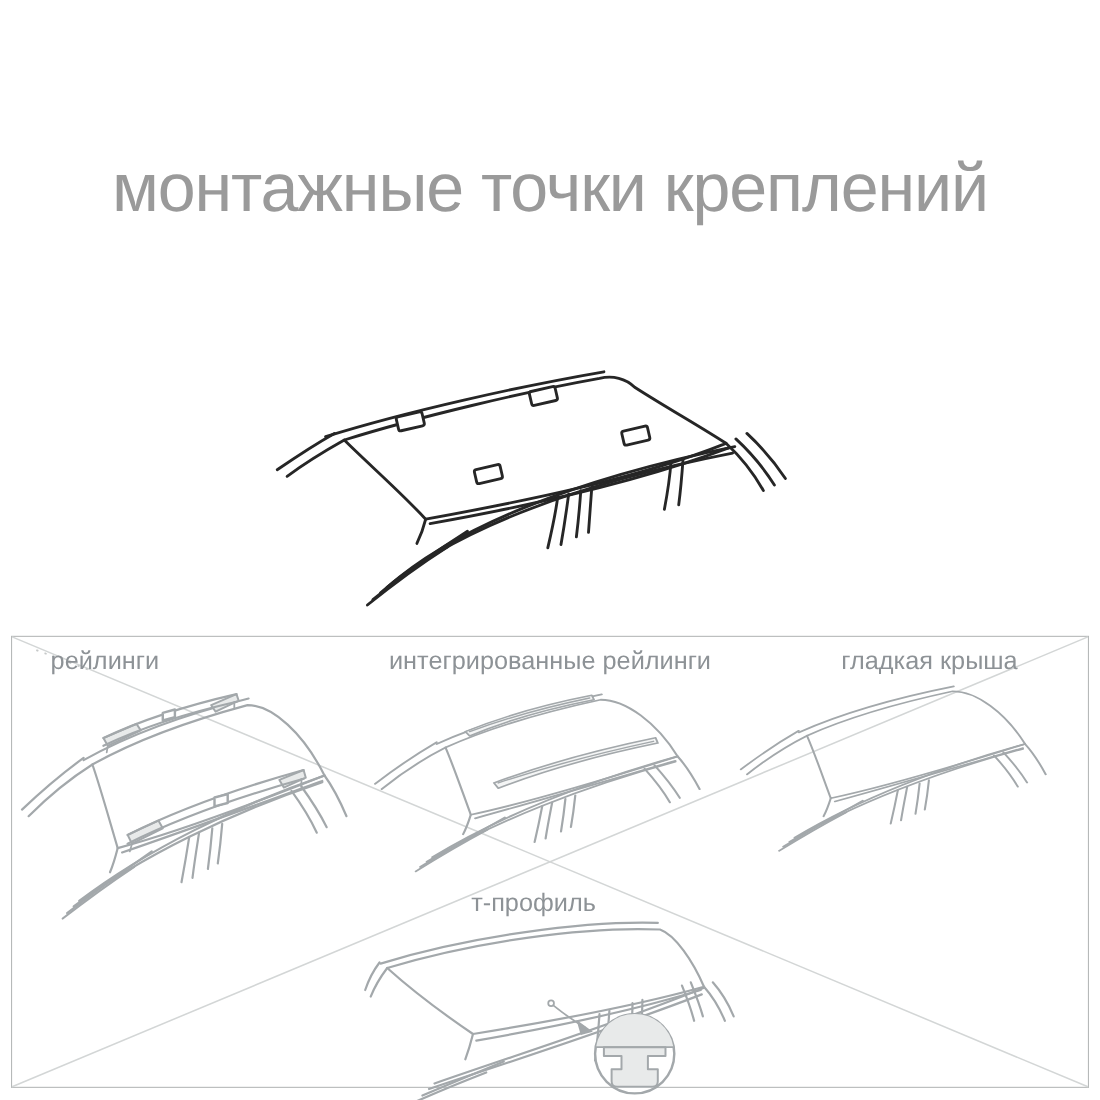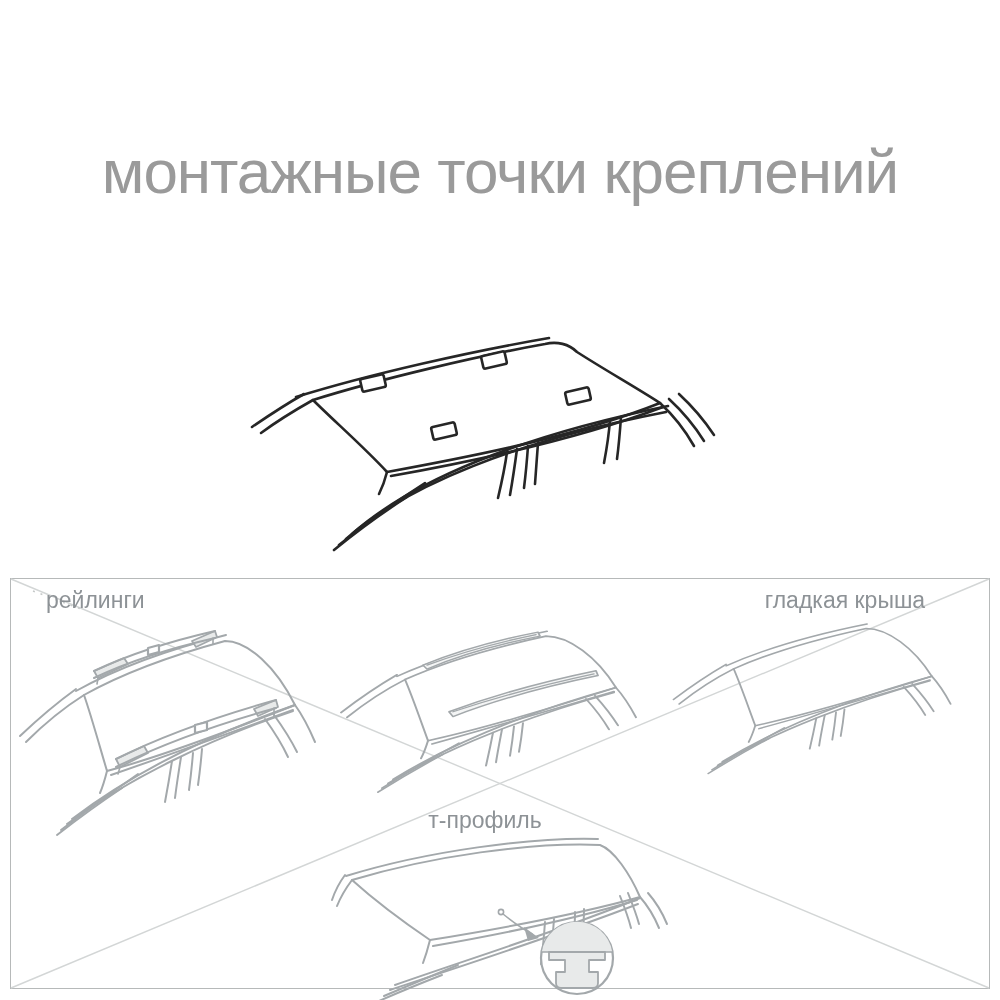--- a/index.html
+++ b/index.html
@@ -133,20 +133,21 @@
 
   <div class="box">
     <svg class="diag" viewBox="0 0 978 409" preserveAspectRatio="none">
       <line x1="0" y1="0" x2="978" y2="409"></line>
       <line x1="978" y1="0" x2="0" y2="409"></line>
       <line class="dash" x1="22" y1="12" x2="70" y2="30"></line>
     </svg>
   </div>
 
   <div class="plabel" style="left:46px;top:588px;">рейлинги</div>
+  <div class="plabel centered" style="left:330px;top:588px;width:340px;">интегрированные рейлинги</div>
   <div class="plabel centered" style="left:370px;top:808px;width:230px;">т-профиль</div>
   <div class="plabel centered" style="left:740px;top:588px;width:210px;">гладкая крыша</div>
 
   <svg style="left:12px;top:610px;" width="330" height="232" viewBox="0 0 330 230">
     <use href="#roof-base"></use>
     <use href="#raised-rails-extra"></use>
   </svg>
 
   <svg style="left:333px;top:612px;" width="330" height="185" viewBox="0 0 330 230" preserveAspectRatio="none">
     <use href="#roof-base"></use>

